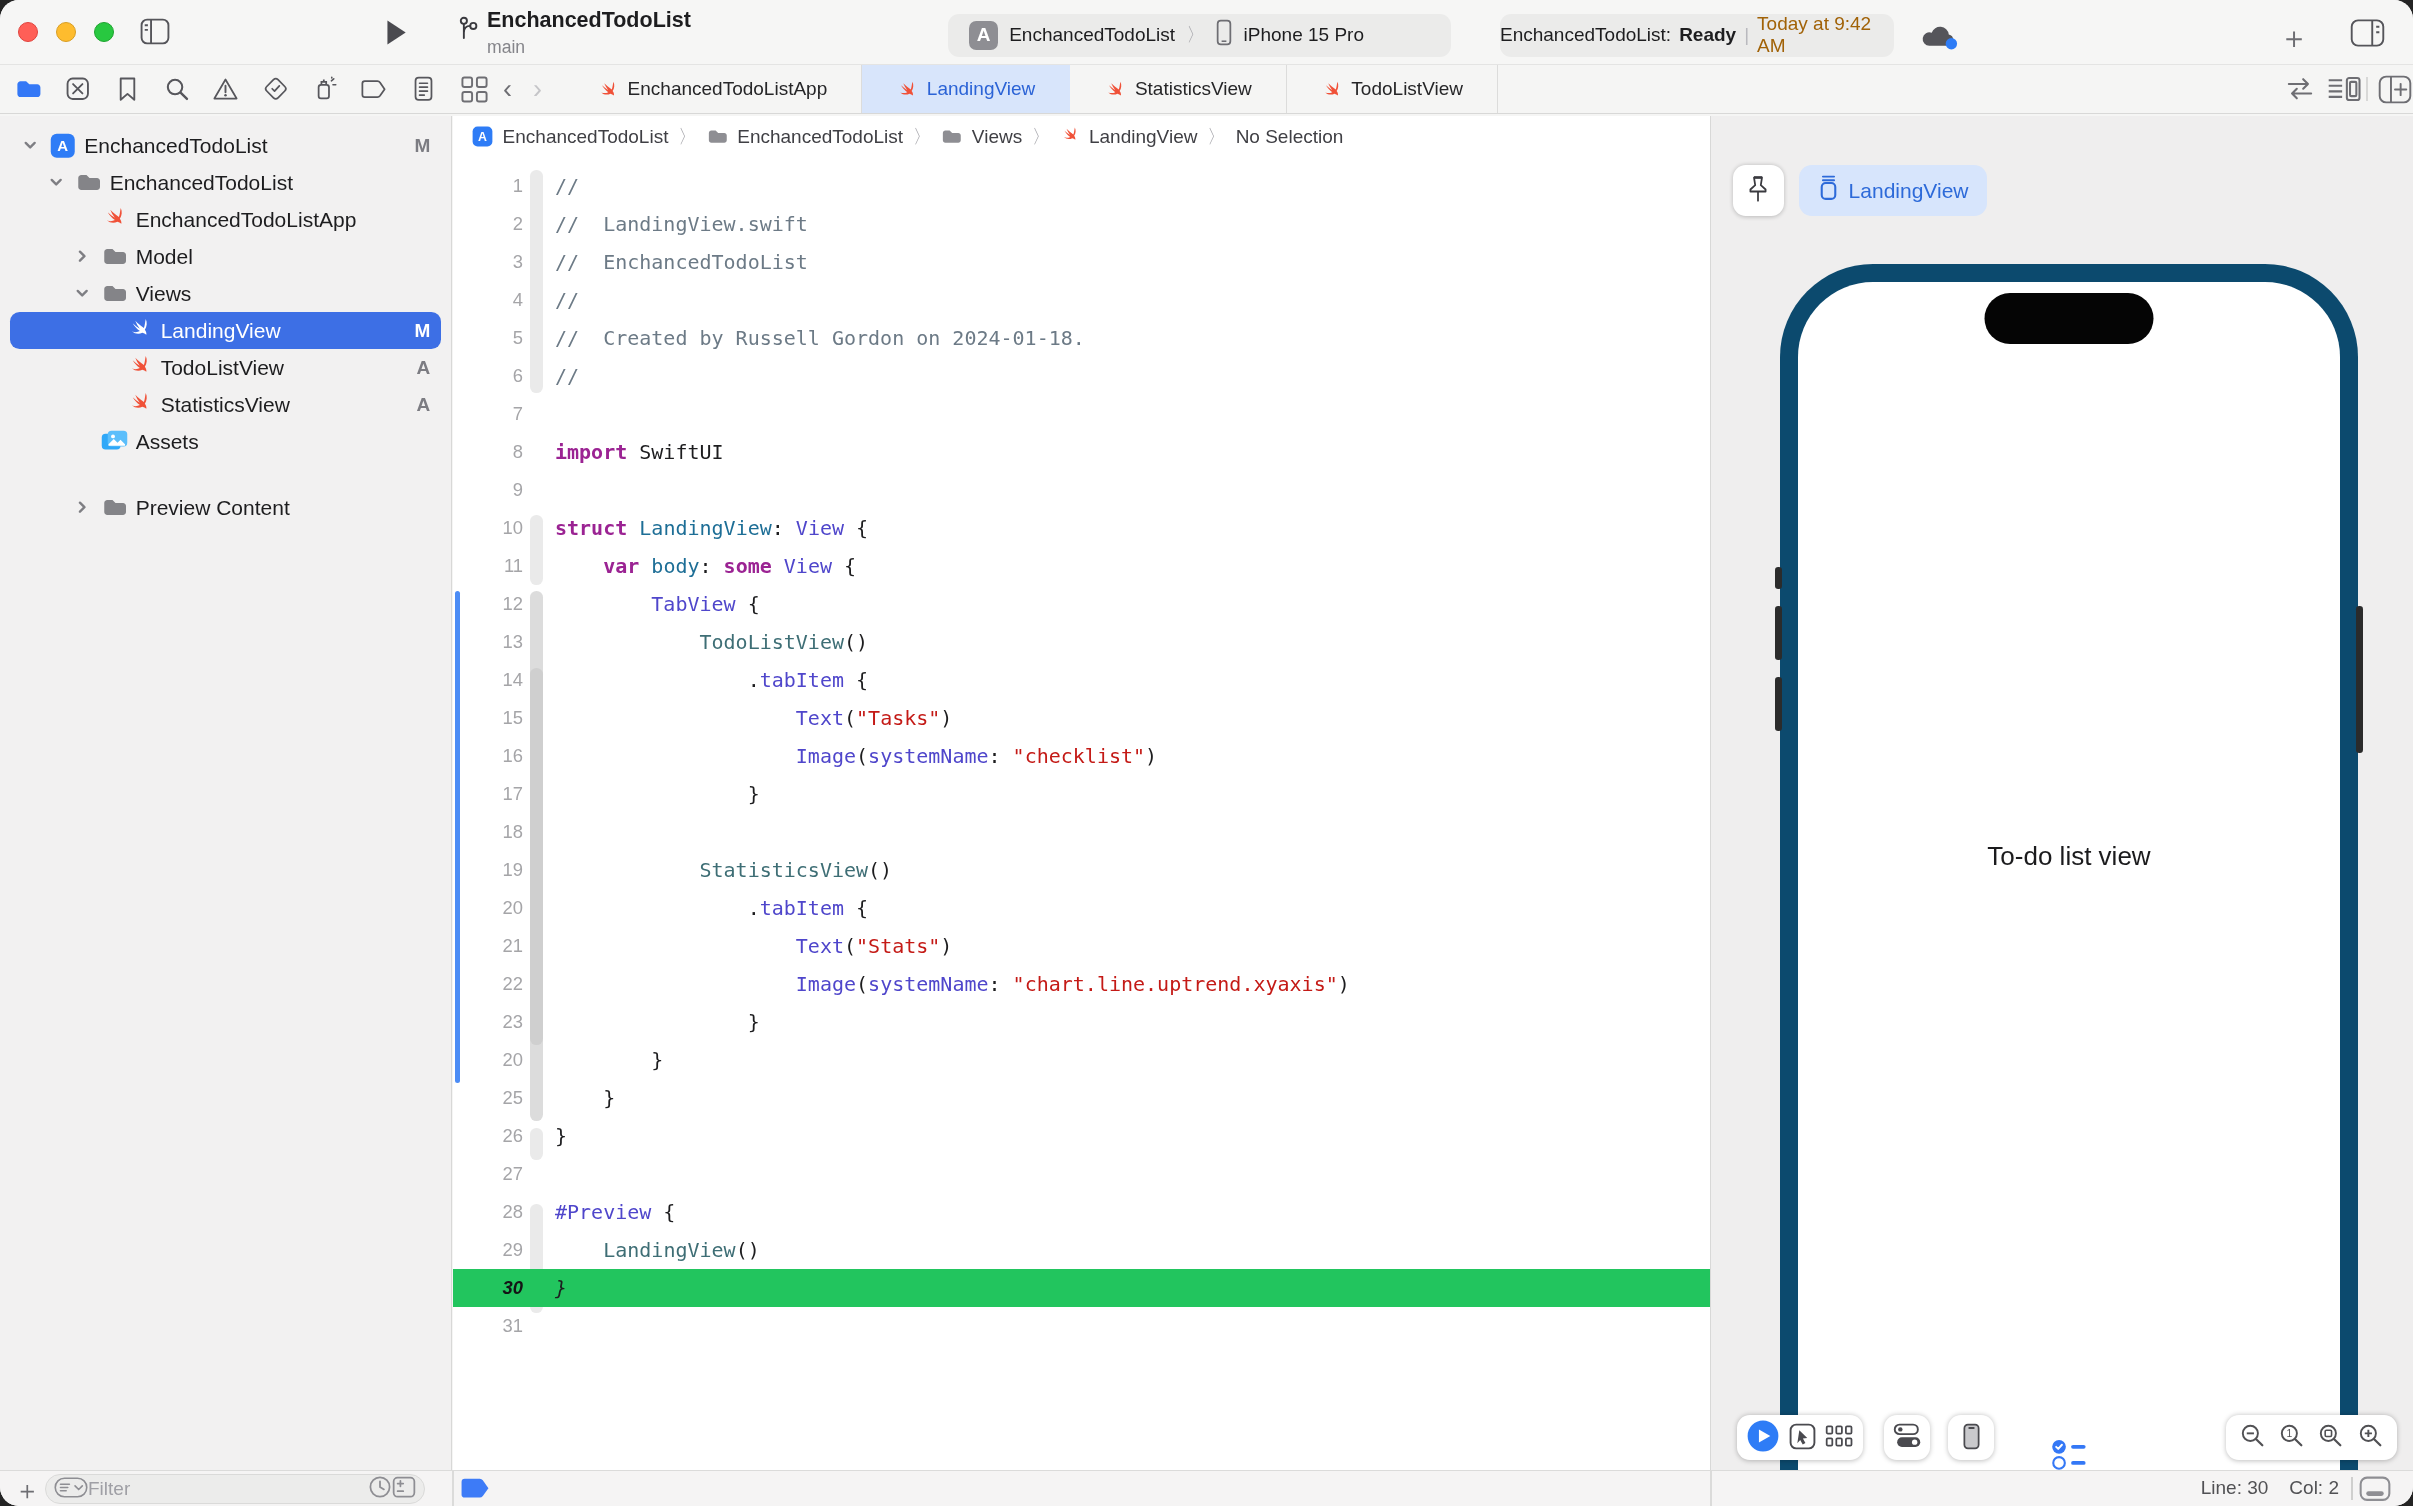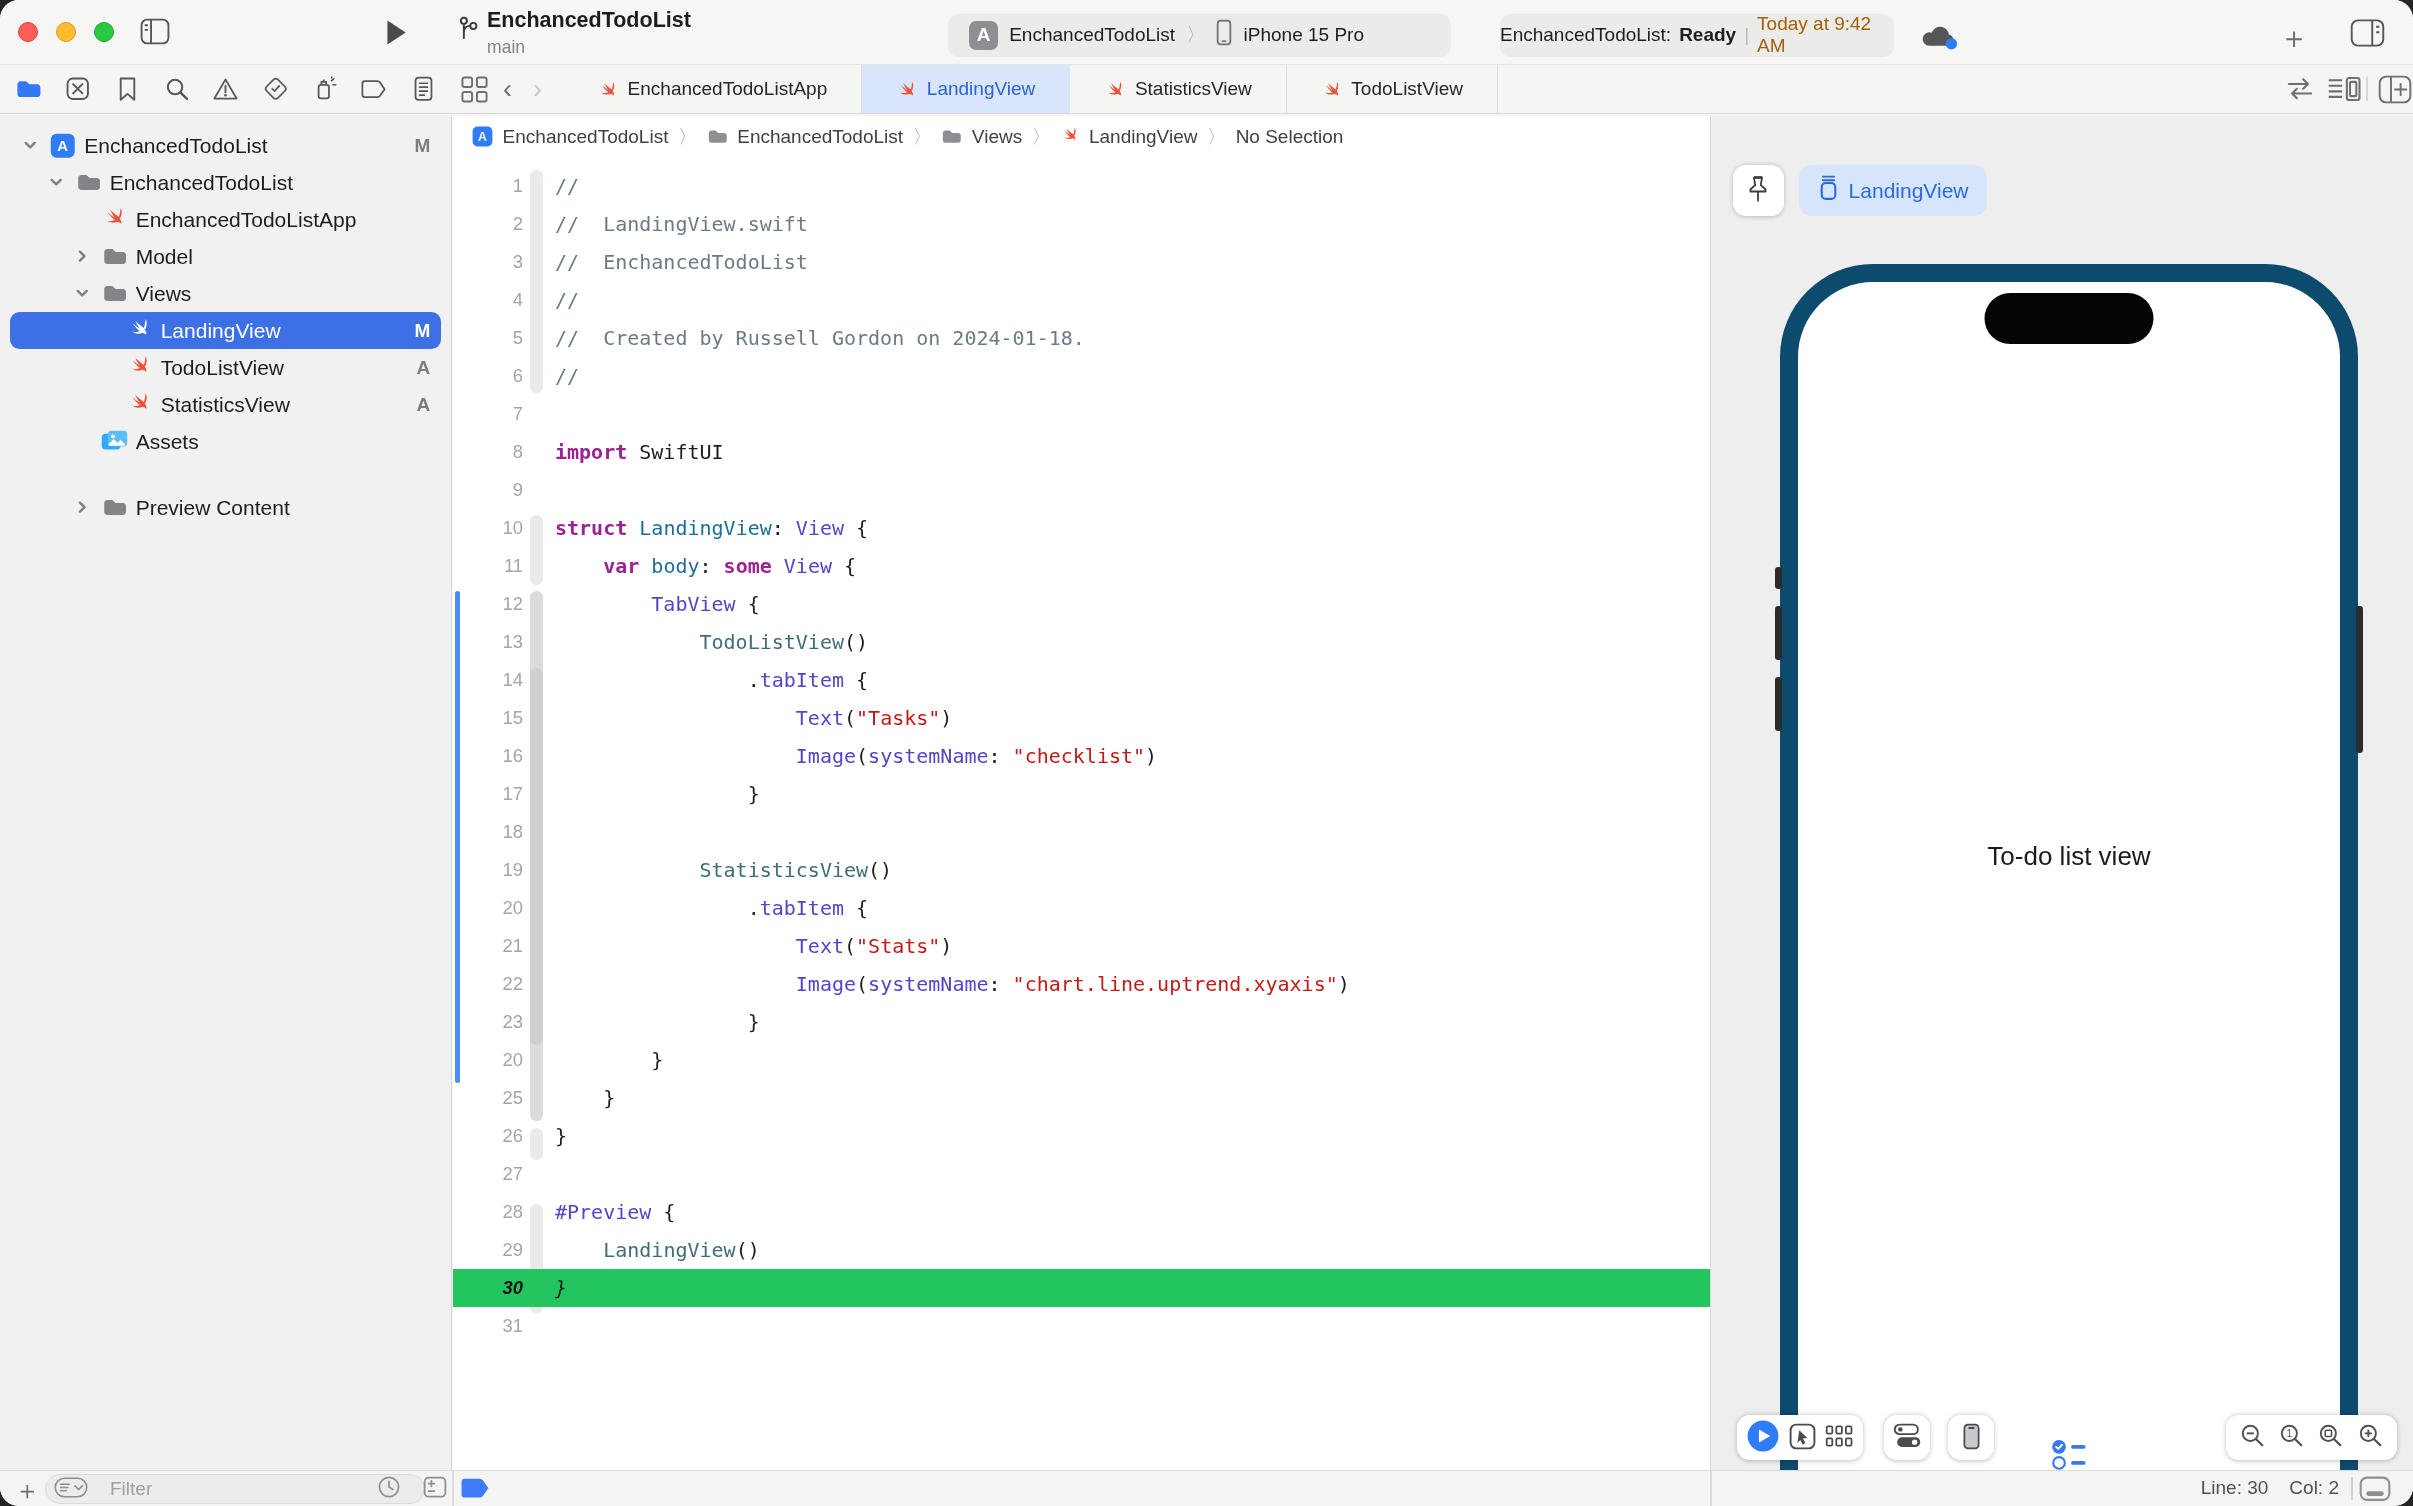--- a/index.html
+++ b/index.html
@@ -75,21 +75,21 @@
   .pcontent { position:absolute; left:0; right:0; top:559px; text-align:center; font-size:26px; color:#1B1B1D; }
   .ptabbar { position:absolute; left:0; right:0; bottom:27px; display:flex;flex-direction:column; }
   .ptab { flex:1; display:flex; flex-direction:column; align-items:center; gap:6.4px; font-size:17px; }
   .ptab.active { color:#3478F6; }
   .ptab.inactive { color:#97979C; }
   .fpill { position:absolute; top:1299px; height:45px; background:#fff; border-radius:12.8px; box-shadow:0 0.8px 4.8px rgba(0,0,0,.25); display:flex; align-items:center; justify-content:space-evenly; }
 
   
   .bottombar { position:absolute; left:0; right:0; bottom:0; height:36px; background:#F5F4F4; border-top:1.6px solid #DBDBDA; }
   .bb-vline { position:absolute; top:0; bottom:0; width:1.6px; background:#DBDBDA; }
-  .filter-field { position:absolute; left:45px; top:3.2px; width:380px; height:29.5px; background:#ECECEB; border:1.6px solid #DADAD9; border-radius:15px; display:flex; align-items:center; padding:0 8px; gap:22px; }
+  .filter-field { position:absolute; left:45px; top:3.2px; width:380px; height:29.5px; background:#ECECEB; border:1.6px solid #DADAD9; border-radius:15px; display:flex; align-items:center; padding:0 8px; gap:0; }
   .filter-field input { flex:1; border:none; background:transparent; outline:none; font-size:19px; color:#333; font-family:"Liberation Sans",sans-serif; }
   .filter-field input::placeholder { color:#9F9FA5; }
   .linecol { position:absolute; right:74px; top:5.6px; font-size:19px; color:#515154; display:flex; gap:21px; }
 </style>
 </head>
 <body>
 
 <div class="window">
 
   <div class="titlebar">

